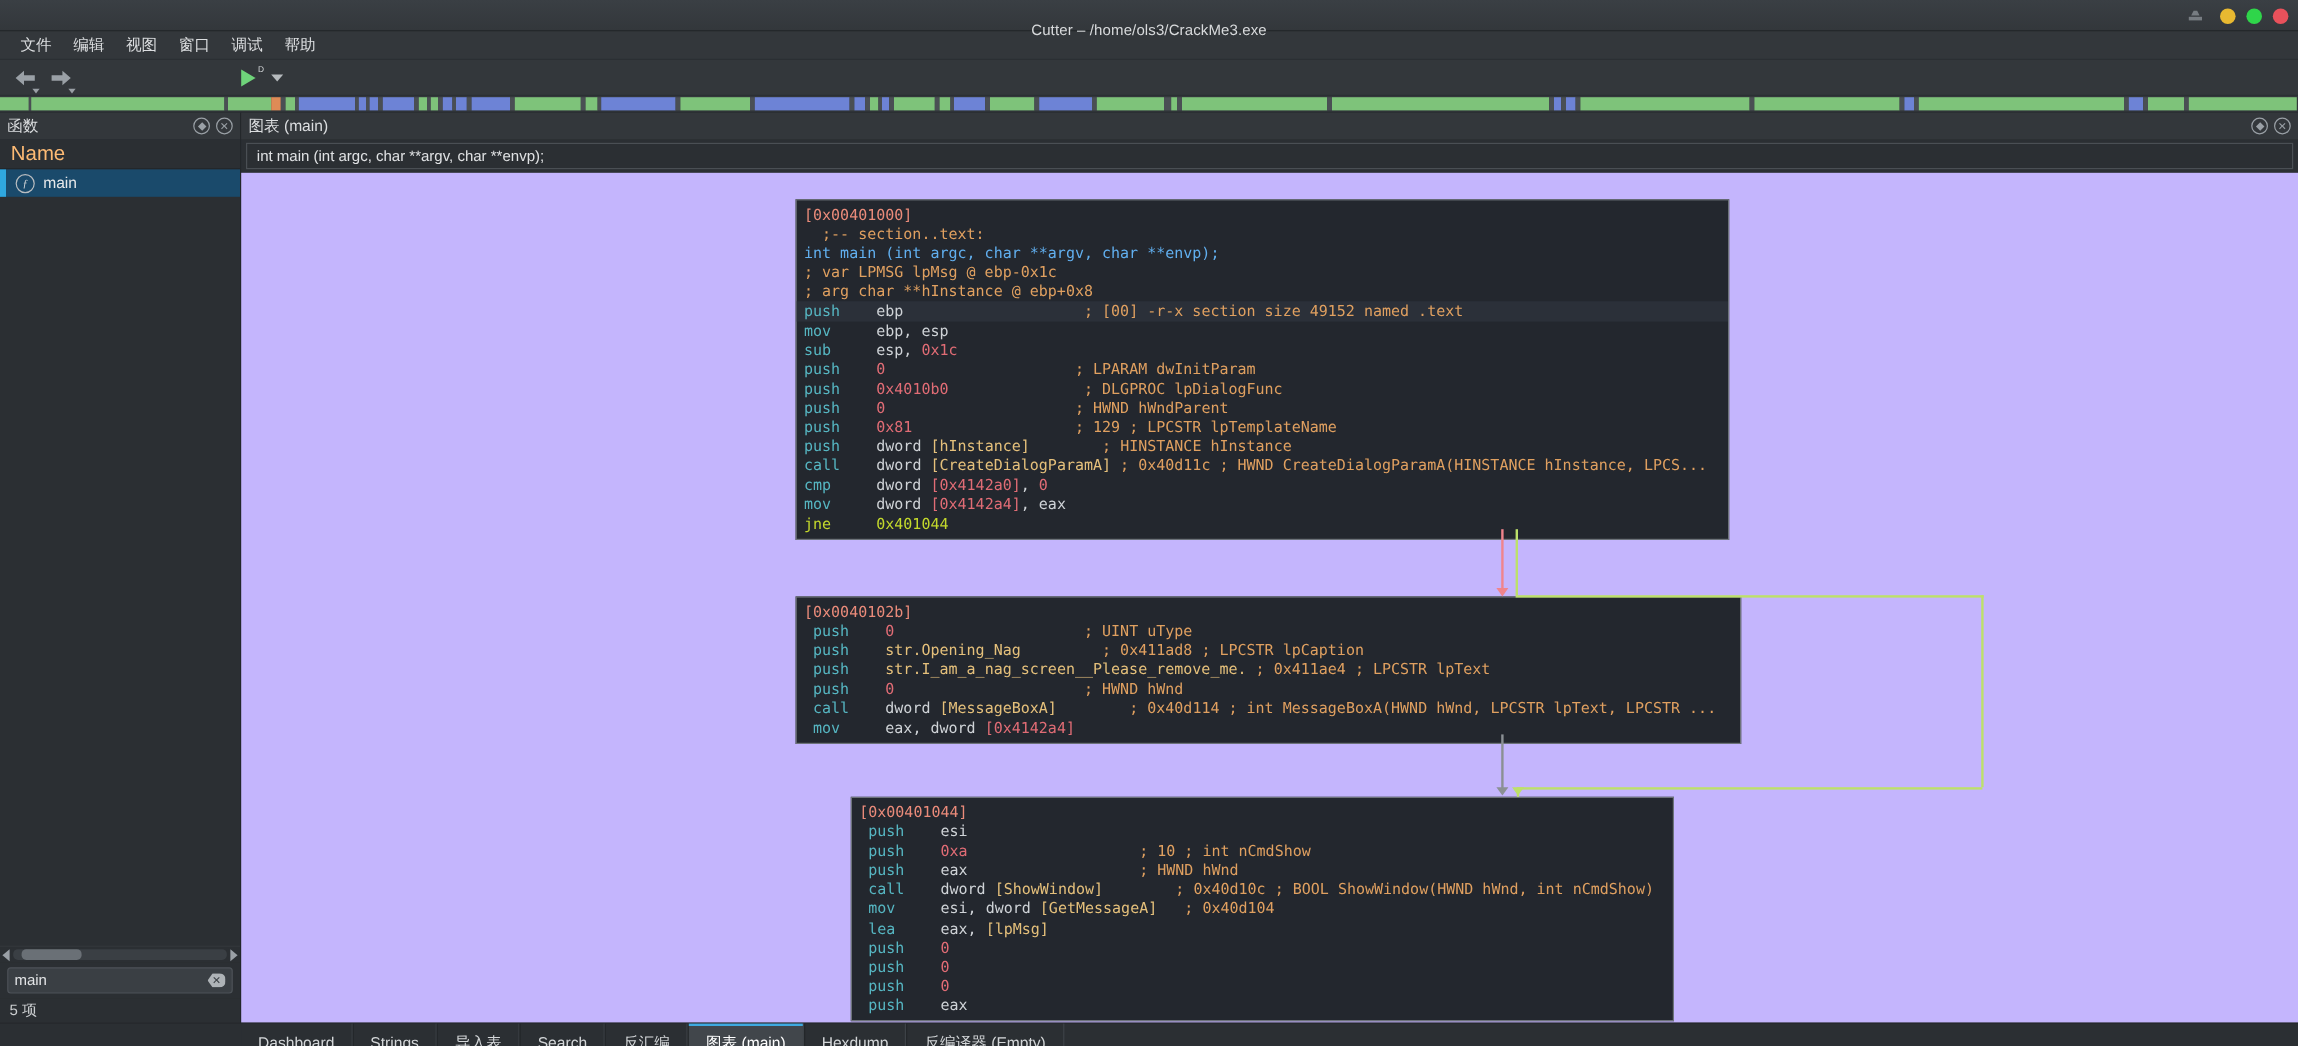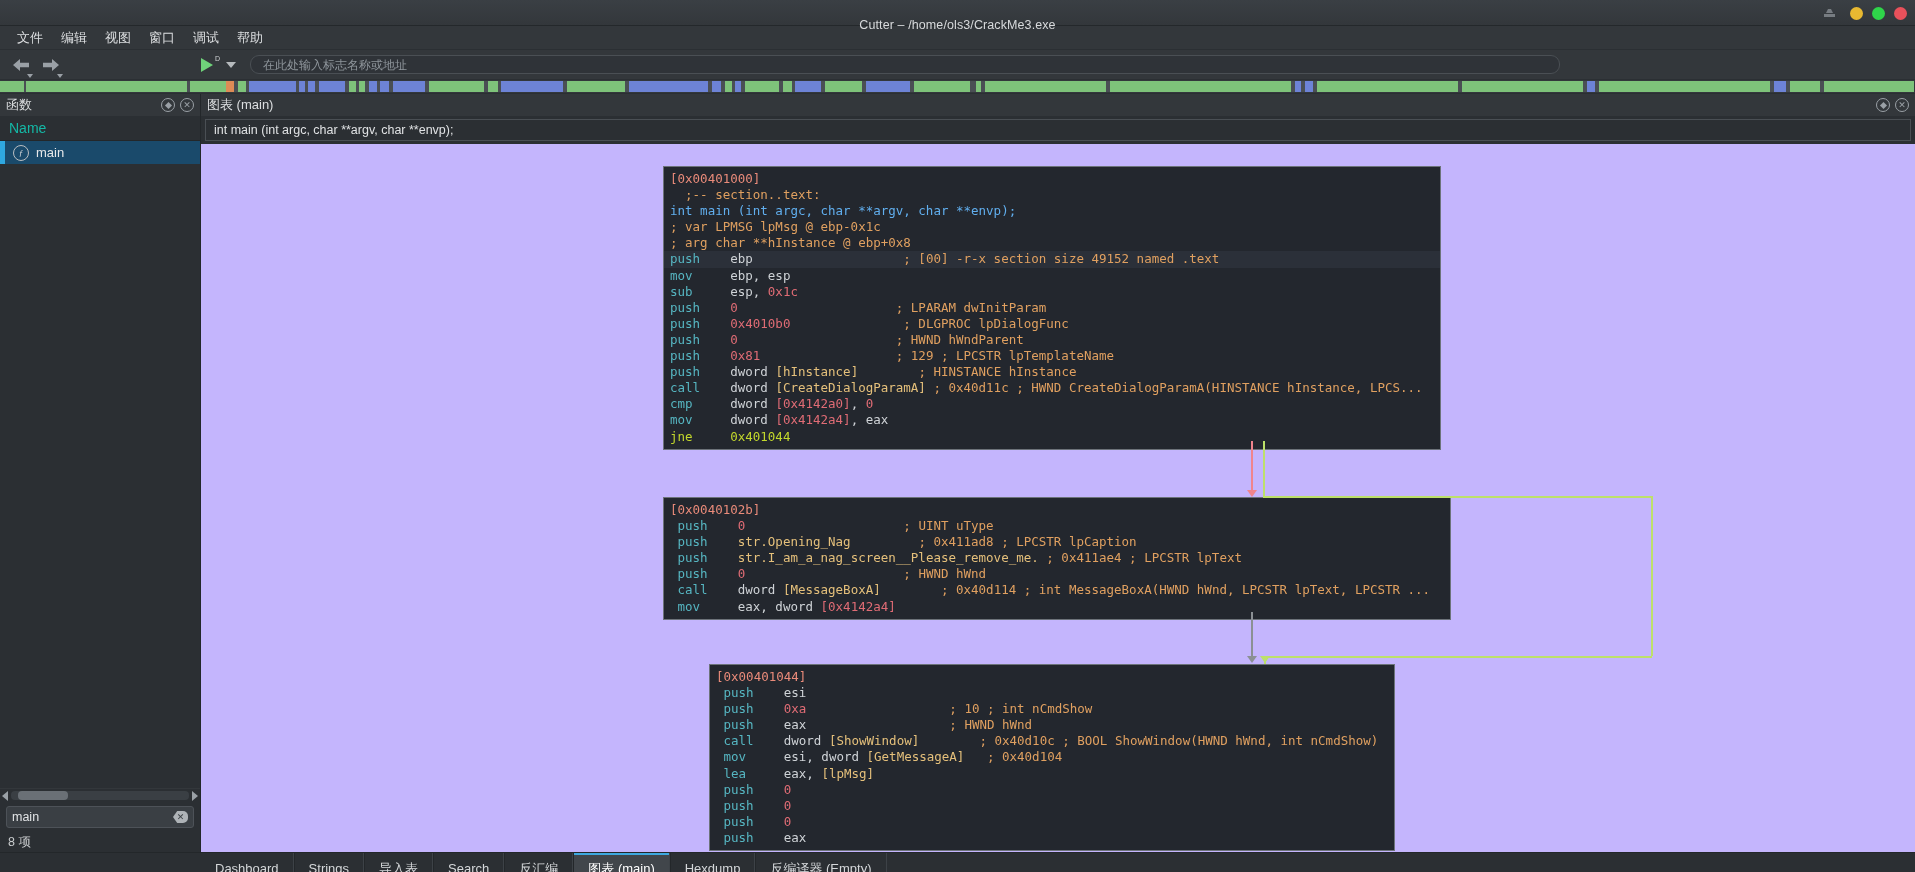--- a/index.html
+++ b/index.html
@@ -121,21 +121,21 @@
     border: 1.2px solid #9aa0a6; margin-left: 5px;
     display: flex; align-items: center; justify-content: center;
     color: #9aa0a6; font-size: 9px; line-height: 1;
   }
   .dock-icon .diamond {
     width:5px;height:5px;background:#9aa0a6;transform:rotate(45deg);
   }
   .fn-colhead {
     height: 25px; background: #2b2f33; border-bottom: 1px solid #23272a;
     display: flex; align-items: center; padding-left: 9px;
-    font-size: 14px; color: #14b8a6;
+    font-size: 17px; color: #fdba74;
   }
   .fn-list { flex: 1; background: #2b2f33; overflow: hidden; }
   .fn-row {
     height: 23px; display: flex; align-items: center;
     padding-left: 0px; font-size: 13px; color: #e6e8ea;
   }
   .fn-row.sel { background: #1a4a6b; }
   .fn-row.sel .selbar { width: 5px; height: 23px; background: #2fa8e0; }
   .fn-ico {
     width: 16px; height: 16px; border-radius: 50%;
@@ -280,21 +280,20 @@
       <path d="M11 1 L18 7 L11 13 L11 9.2 L2 9.2 L2 4.8 L11 4.8 Z" fill="#9aa0a6"></path>
     </svg>
     <span class="mini-caret"></span>
   </div>
   <div class="tb-gap"></div>
   <div class="play-wrap">
     <span class="play-tri"></span>
     <span class="play-badge">D</span>
   </div>
   <span class="caret-down"></span>
-  <input class="addr-input" type="text" placeholder="在此处输入标志名称或地址" style="">
 </div>
 
 <div class="minimap" id="minimap">
     <span class="mm-seg" style="width: 1.2605%; background: rgb(126, 195, 122);"></span>
     <span class="mm-seg" style="width: 0.105042%; background: rgb(74, 79, 84);"></span>
     <span class="mm-seg" style="width: 8.40336%; background: rgb(126, 195, 122);"></span>
     <span class="mm-seg" style="width: 0.157563%; background: rgb(74, 79, 84);"></span>
     <span class="mm-seg" style="width: 1.89076%; background: rgb(126, 195, 122);"></span>
     <span class="mm-seg" style="width: 0.420168%; background: rgb(222, 139, 86);"></span>
     <span class="mm-seg" style="width: 0.210084%; background: rgb(74, 79, 84);"></span>
@@ -399,21 +398,21 @@
       </span>
       <span class="hs-arrow hs-right"></span>
     </div>
     <div class="dock-search">
       <div class="search-box">
         <input type="text" value="main" style="">
         <span class="clear-ico">✕</span>
       </div>
       <span class="x-btn">X</span>
     </div>
-    <div class="dock-status">8 项</div>
+    <div class="dock-status">5 项</div>
   </div>
 
   <div class="panel">
     <div class="panel-head">
       <span>图表 (main)</span>
       <span class="spacer"></span>
       <span class="dock-icon">
           <span class="diamond"></span>
         </span>
       <span class="dock-icon">✕</span>

